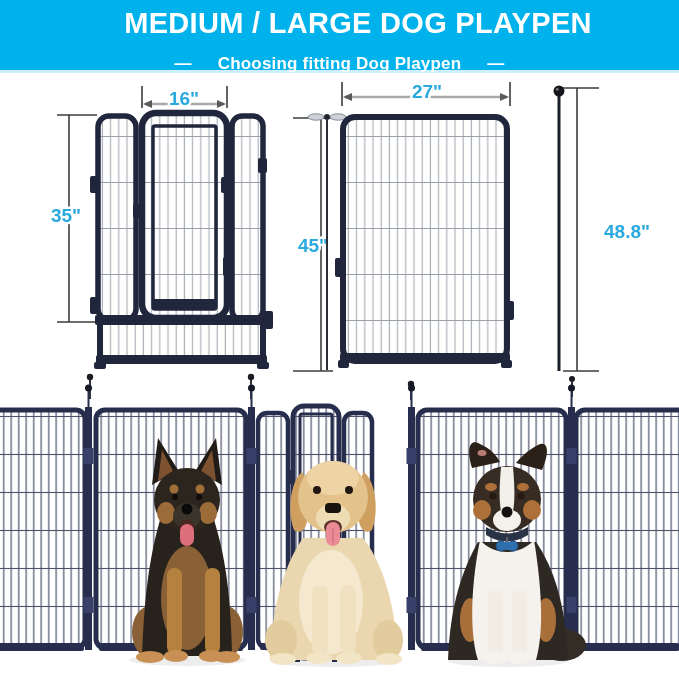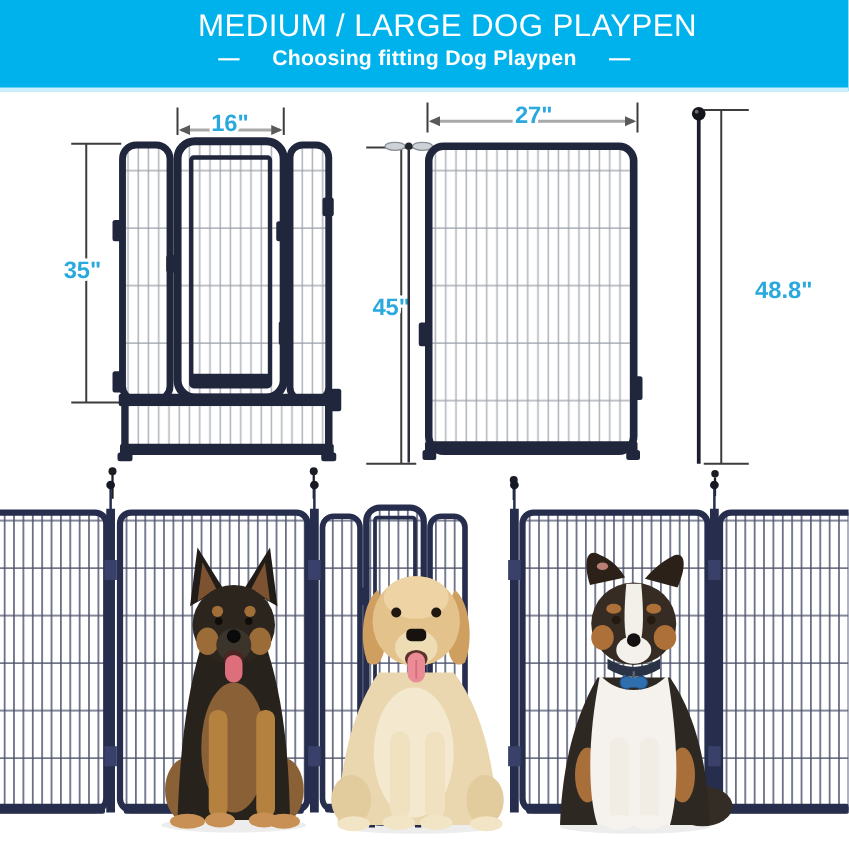--- a/index.html
+++ b/index.html
@@ -6,24 +6,24 @@
   .stage{
     position:relative;width:679px;height:675px;margin:0 auto;overflow:hidden;
     background:#ffffff;font-family:"Liberation Sans",sans-serif;
   }
   .banner{
     position:absolute;top:0;left:0;width:679px;height:70px;
     background:#00b2ec;color:#ffffff;text-align:center;z-index:5;
     border-bottom:3px solid #cdeefb;
   }
   .banner .title{
-    margin:8px 0 0 0;font-size:25px;font-weight:400;letter-spacing:0.3px;line-height:1.05;padding-left:37px;
+    margin:8px 0 0 0;font-size:29px;font-weight:700;letter-spacing:0.3px;line-height:1.05;padding-left:37px;
   }
   .banner .sub{
-    margin-top:3px;font-size:17px;font-weight:700;letter-spacing:0.2px;text-align:center;
+    margin-top:16px;font-size:17px;font-weight:700;letter-spacing:0.2px;text-align:center;
   }
   .banner .dash{display:inline-block;margin:0 26px;font-weight:700;}
   svg.canvas{position:absolute;top:0;left:0;width:679px;height:675px;z-index:1;}
 
   .mlabel{
     font-family:"Liberation Sans",sans-serif;font-size:19px;font-weight:700;
     paint-order:stroke fill;stroke:#ffffff;stroke-width:5px;stroke-linejoin:round;
   }
   .frameA{stroke:#20263c;fill:url(#meshA);}
   .frameB{stroke:#272e4d;fill:url(#meshB);}

